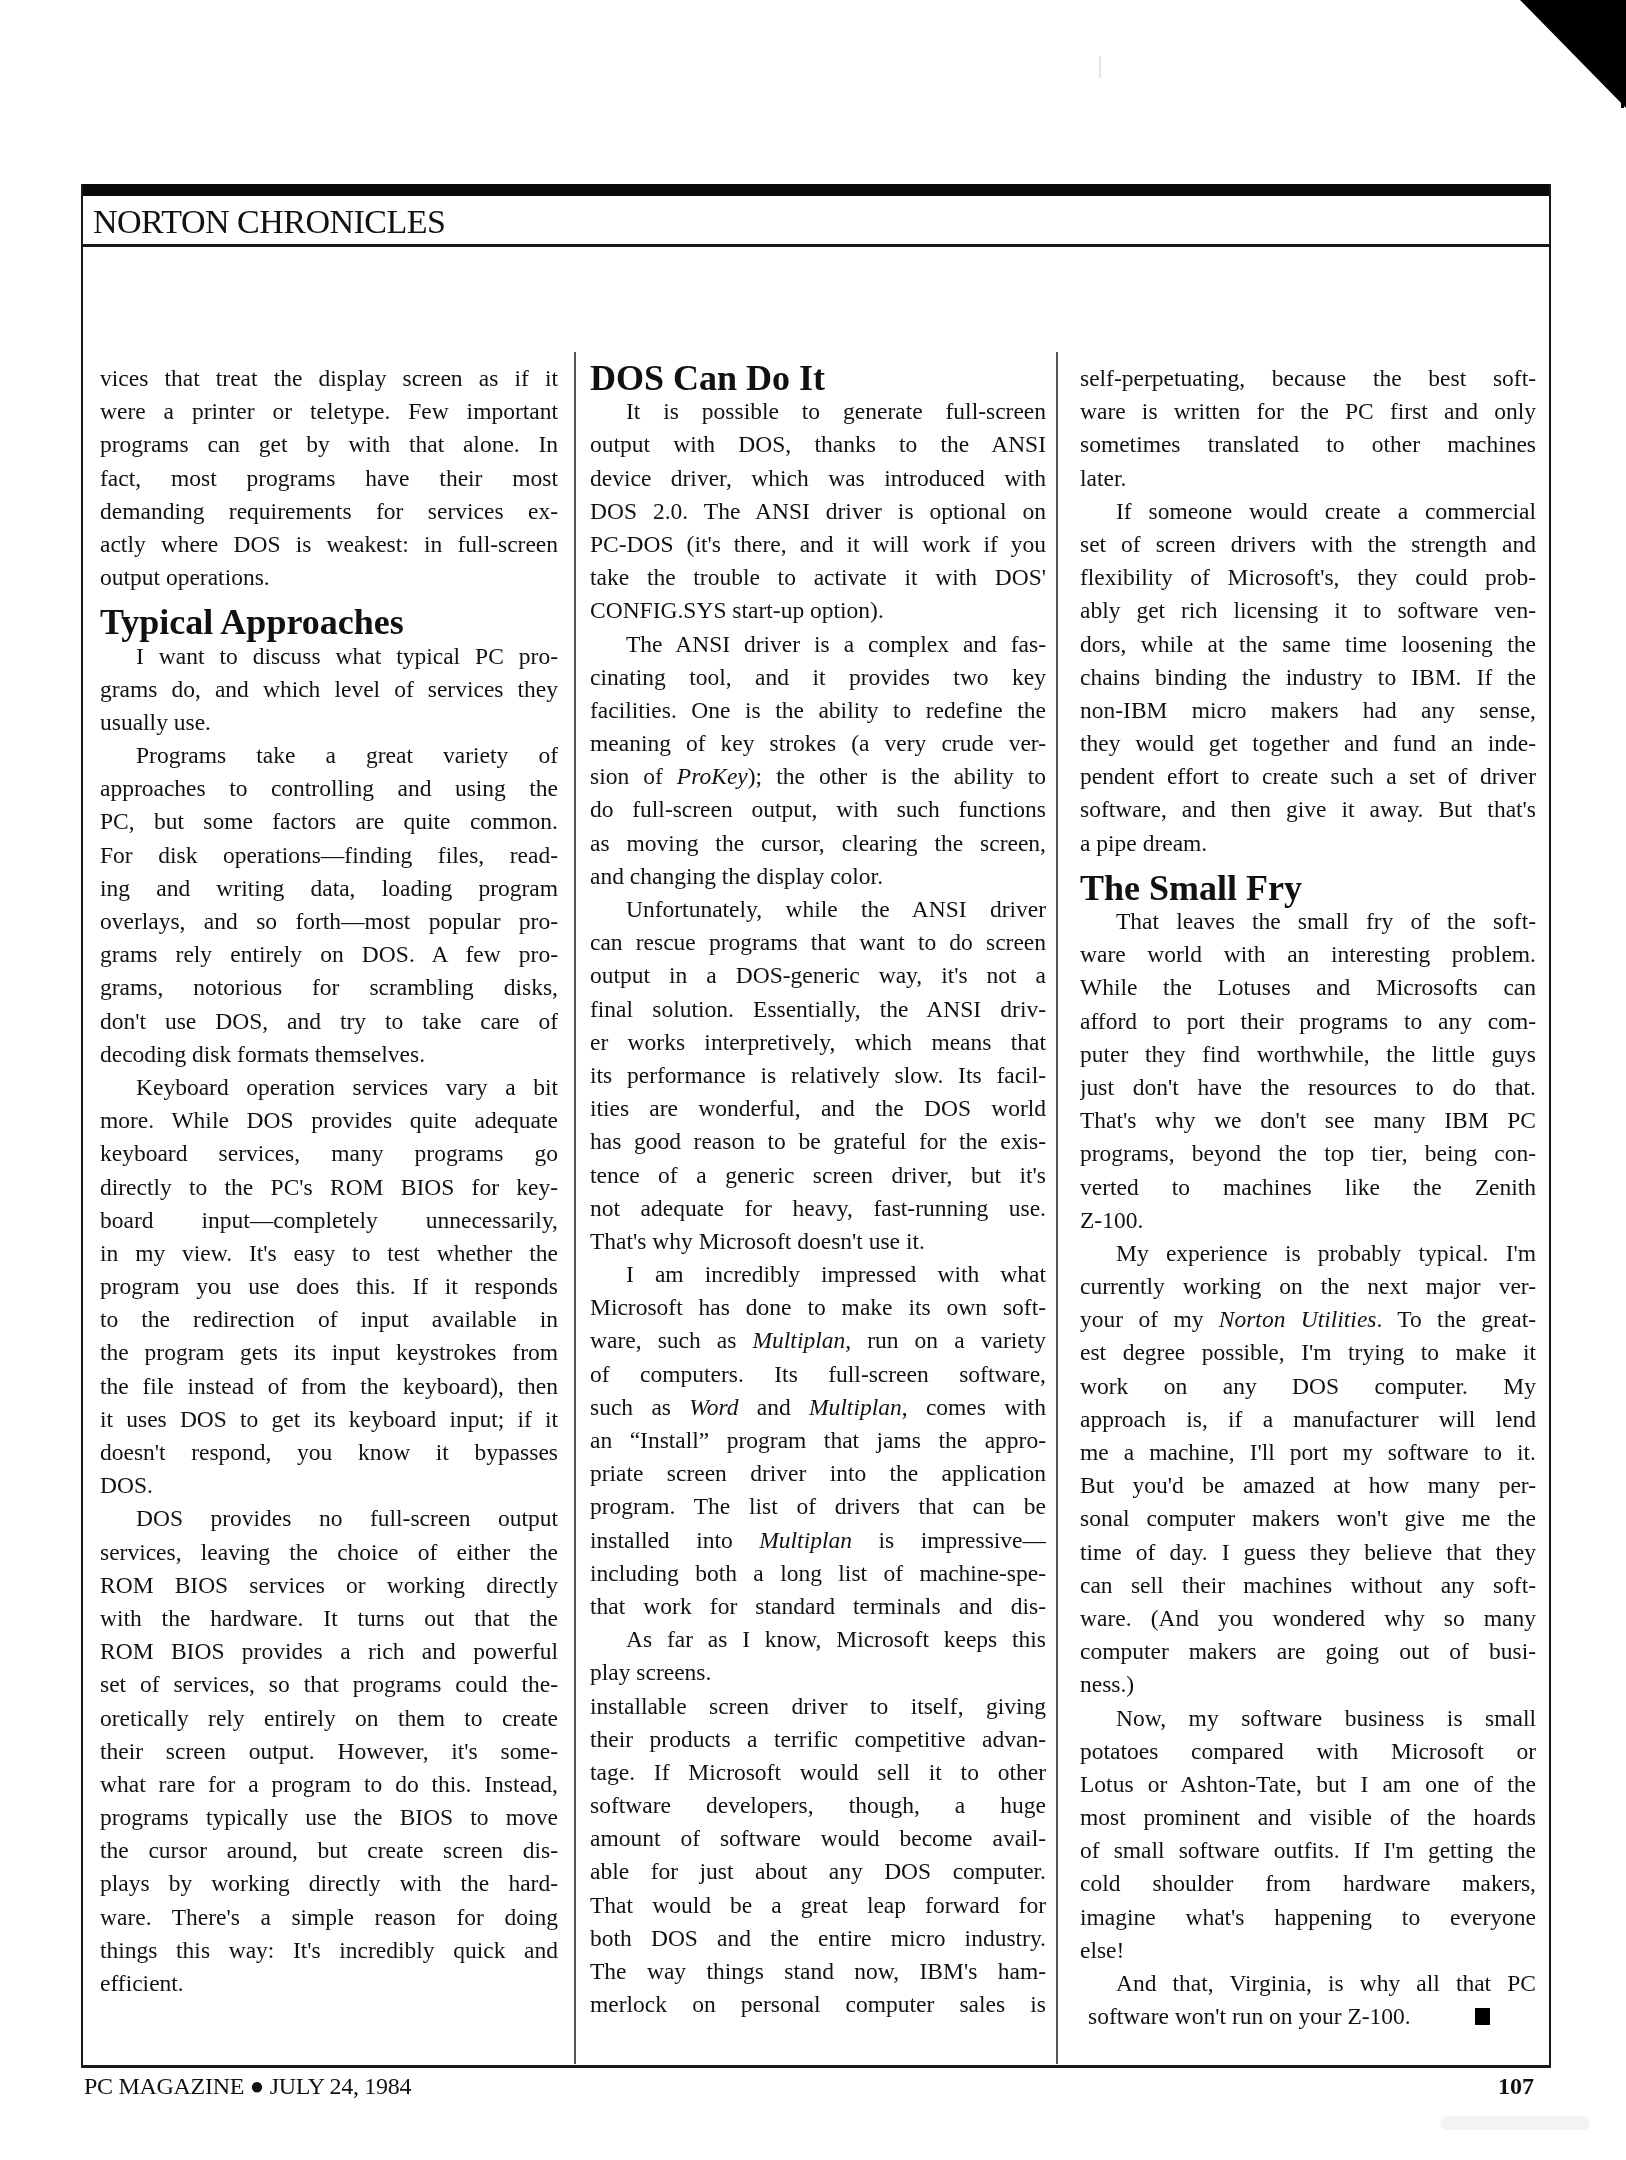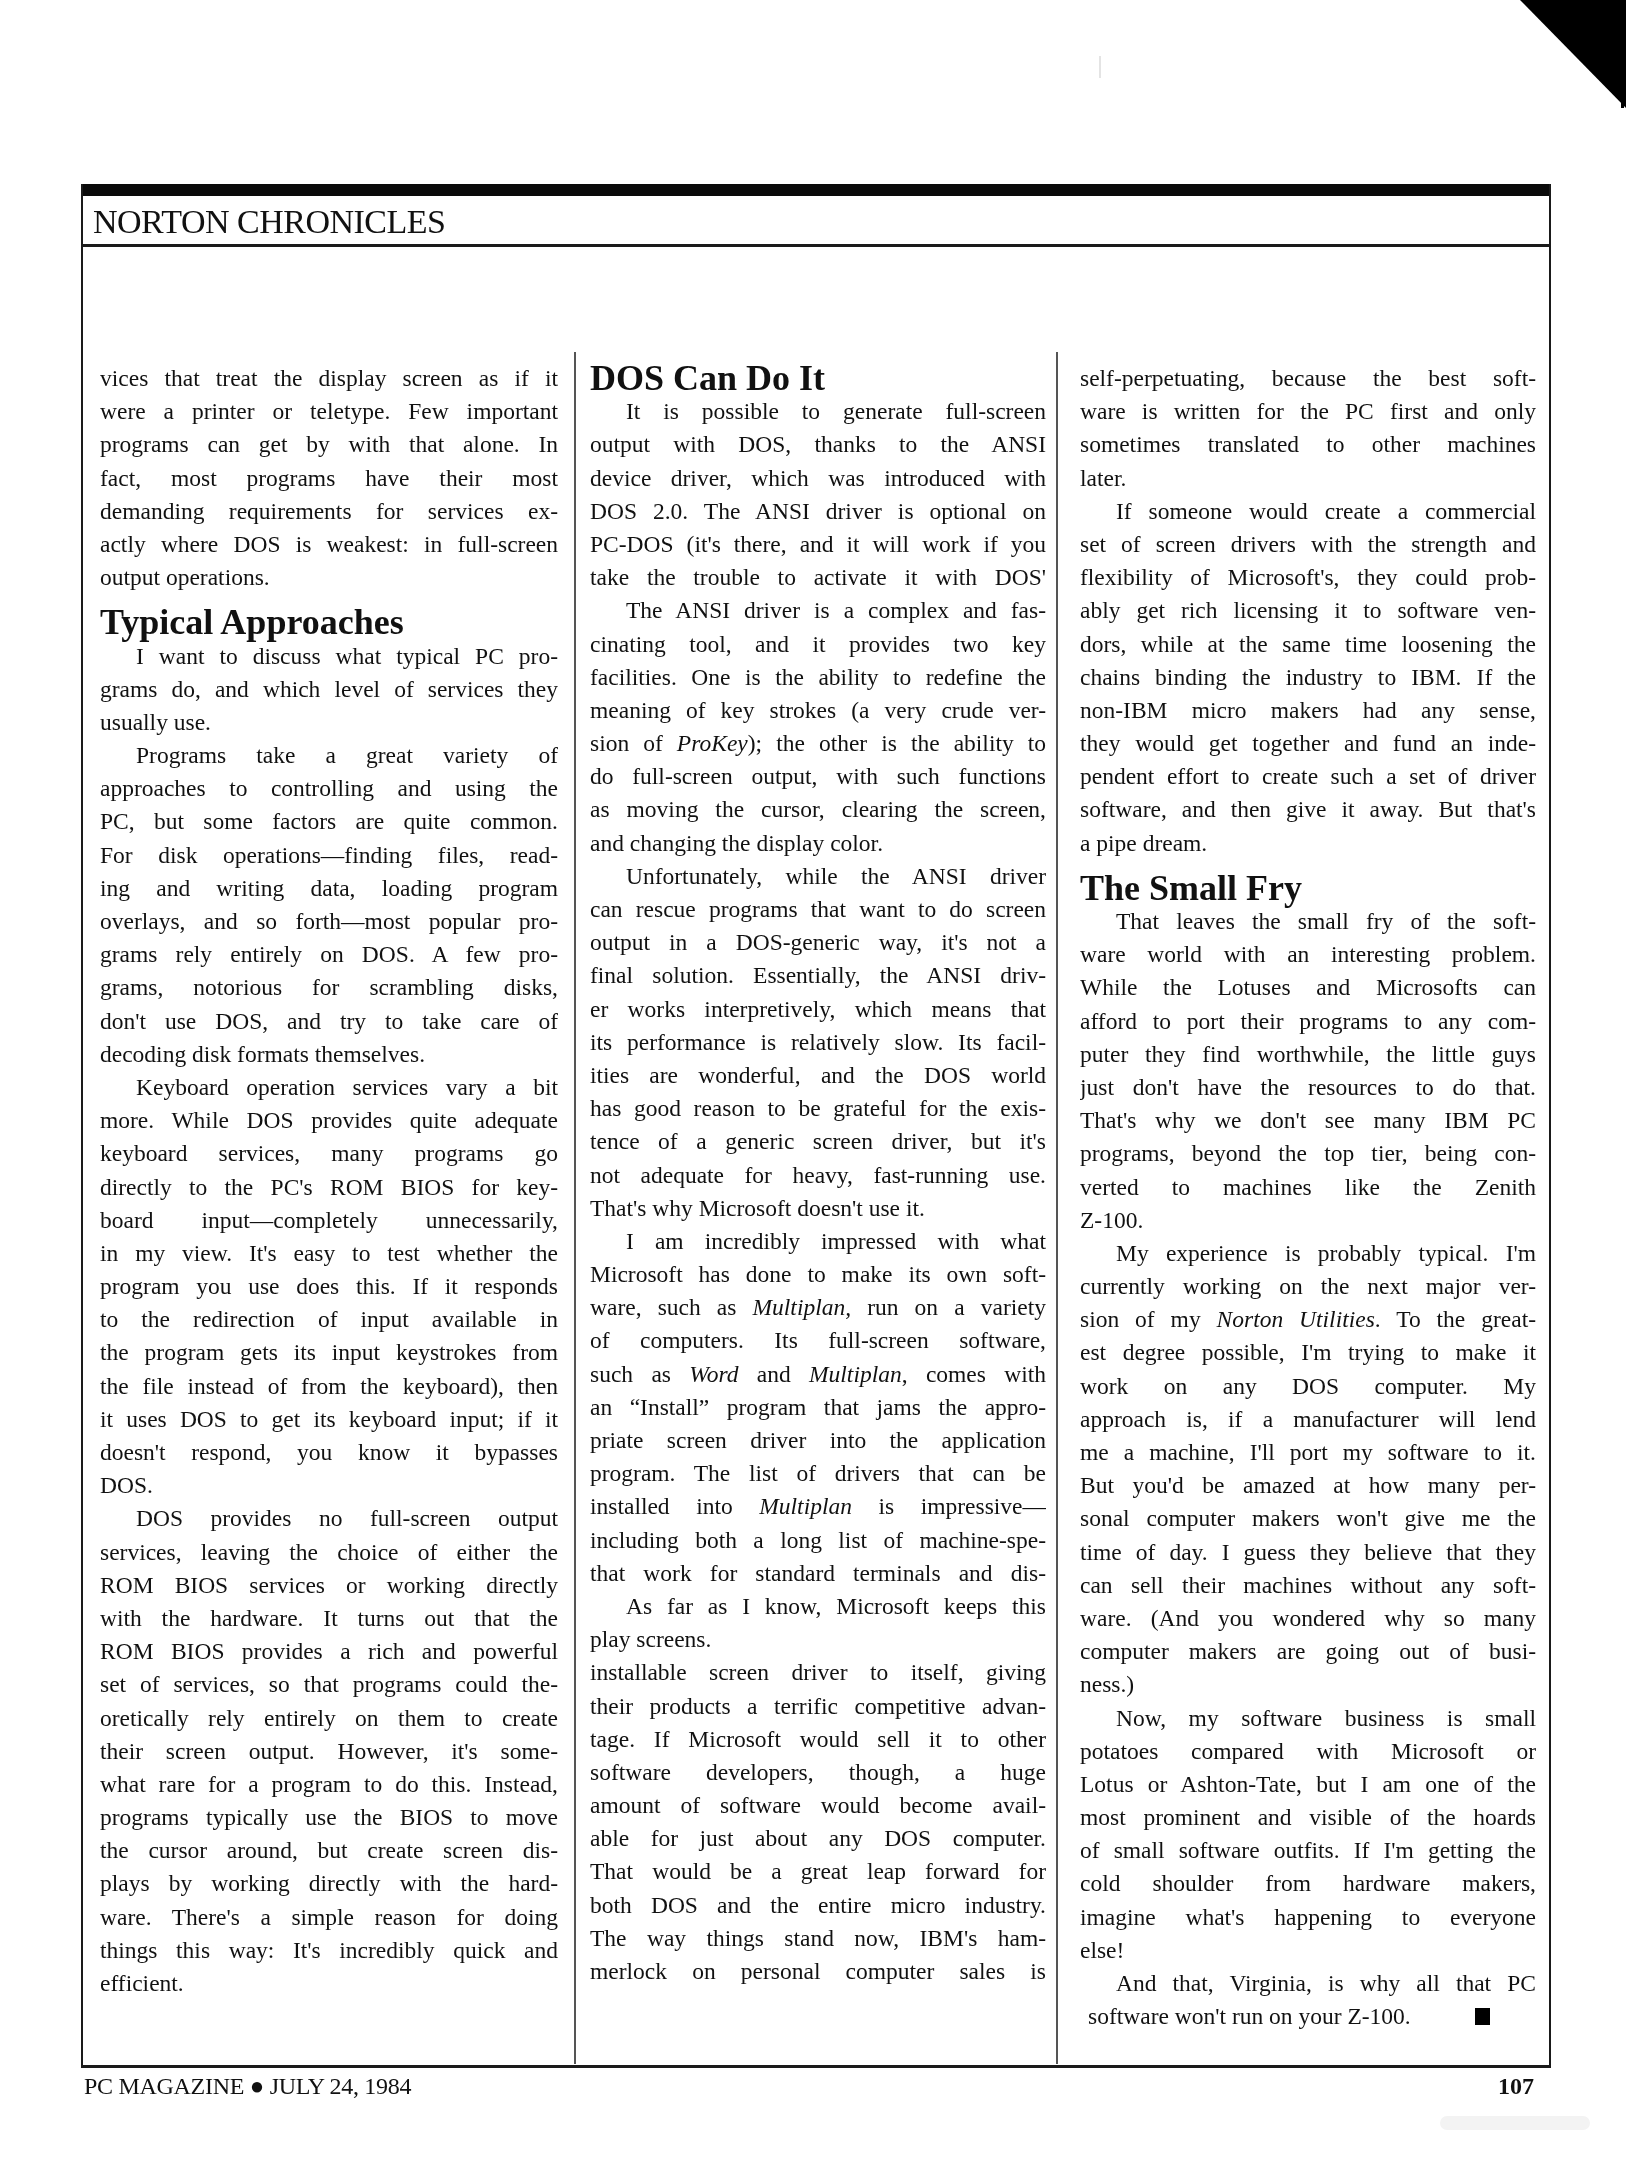--- a/index.html
+++ b/index.html
@@ -111,20 +111,21 @@
     <span class="line last"><span>efficient.</span></span>
   </div>
 <div class="col col2">
     <span class="head">DOS Can Do It</span>
     <span class="line indent"><span>It is possible to generate full-screen</span></span>
     <span class="line"><span>output with DOS, thanks to the ANSI</span></span>
     <span class="line"><span>device driver, which was introduced with</span></span>
     <span class="line"><span>DOS 2.0. The ANSI driver is optional on</span></span>
     <span class="line"><span>PC-DOS (it's there, and it will work if you</span></span>
     <span class="line"><span>take the trouble to activate it with DOS'</span></span>
+    <span class="line last"><span>CONFIG.SYS start-up option).</span></span>
     <span class="line indent"><span>The ANSI driver is a complex and fas-</span></span>
     <span class="line"><span>cinating tool, and it provides two key</span></span>
     <span class="line"><span>facilities. One is the ability to redefine the</span></span>
     <span class="line"><span>meaning of key strokes (a very crude ver-</span></span>
     <span class="line"><span>sion of </span><i>ProKey</i><span>); the other is the ability to</span></span>
     <span class="line"><span>do full-screen output, with such functions</span></span>
     <span class="line"><span>as moving the cursor, clearing the screen,</span></span>
     <span class="line last"><span>and changing the display color.</span></span>
     <span class="line indent"><span>Unfortunately, while the ANSI driver</span></span>
     <span class="line"><span>can rescue programs that want to do screen</span></span>
@@ -184,21 +185,21 @@
     <span class="line"><span>While the Lotuses and Microsofts can</span></span>
     <span class="line"><span>afford to port their programs to any com-</span></span>
     <span class="line"><span>puter they find worthwhile, the little guys</span></span>
     <span class="line"><span>just don't have the resources to do that.</span></span>
     <span class="line"><span>That's why we don't see many IBM PC</span></span>
     <span class="line"><span>programs, beyond the top tier, being con-</span></span>
     <span class="line"><span>verted to machines like the Zenith</span></span>
     <span class="line last"><span>Z-100.</span></span>
     <span class="line indent"><span>My experience is probably typical. I'm</span></span>
     <span class="line"><span>currently working on the next major ver-</span></span>
-    <span class="line"><span>sion of my </span><i>Norton Utilities</i><span>. To the great-</span></span>
+    <span class="line"><span>your of my </span><i>Norton Utilities</i><span>. To the great-</span></span>
     <span class="line"><span>est degree possible, I'm trying to make it</span></span>
     <span class="line"><span>work on any DOS computer. My</span></span>
     <span class="line"><span>approach is, if a manufacturer will lend</span></span>
     <span class="line"><span>me a machine, I'll port my software to it.</span></span>
     <span class="line"><span>But you'd be amazed at how many per-</span></span>
     <span class="line"><span>sonal computer makers won't give me the</span></span>
     <span class="line"><span>time of day. I guess they believe that they</span></span>
     <span class="line"><span>can sell their machines without any soft-</span></span>
     <span class="line"><span>ware. (And you wondered why so many</span></span>
     <span class="line"><span>computer makers are going out of busi-</span></span>

